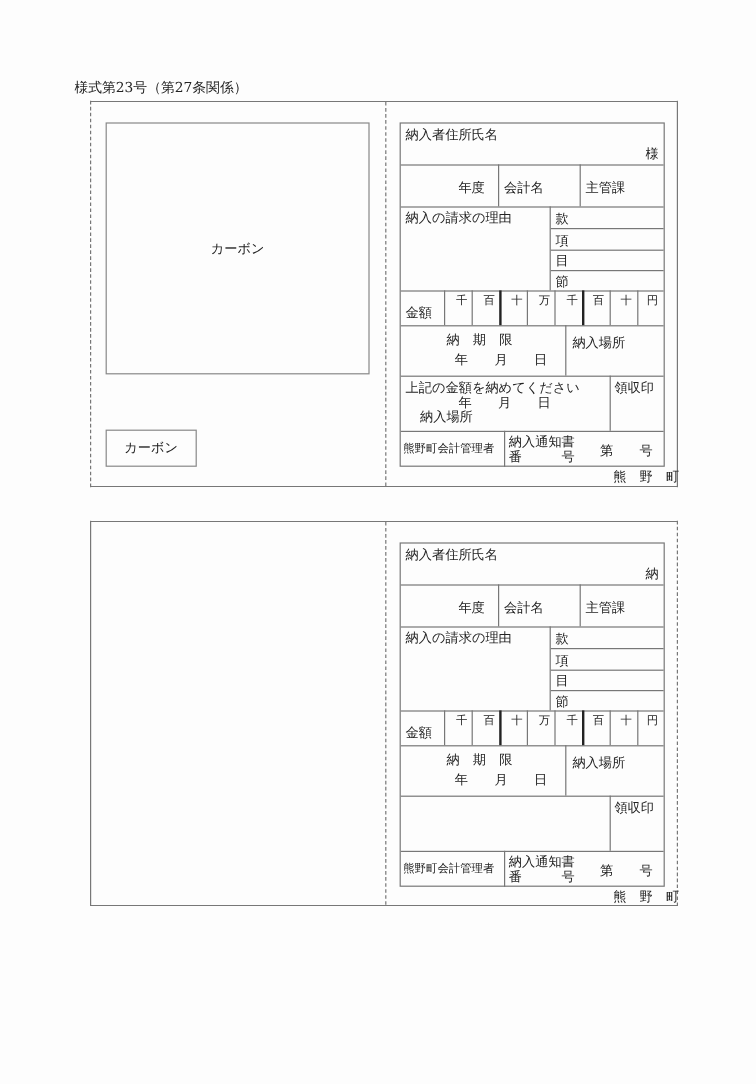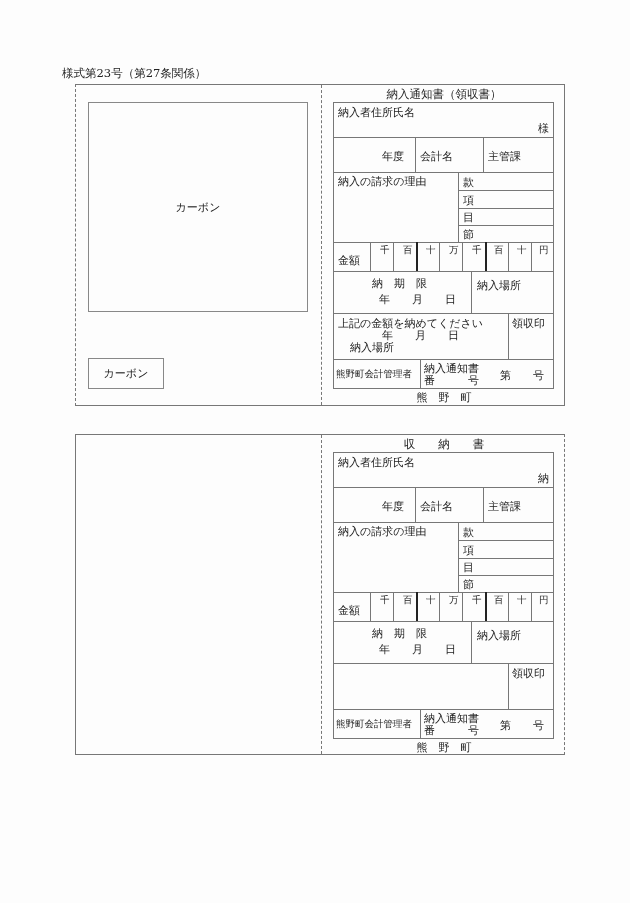--- a/index.html
+++ b/index.html
@@ -10,42 +10,41 @@
   }
   .abs { position: absolute; }
   .form-title-label { left: 62px; top: 66px; font-size: 11.5px; letter-spacing: 0px; }
   .form { position: absolute; left: 75px; width: 490px; box-sizing: border-box; }
   .form1 { top: 84px; height: 322px; border-top: 1px solid #777; border-bottom: 1px solid #777; border-left: 1px dashed #777; border-right: 1px solid #777; }
   .form2 { top: 434px; height: 321px; border-top: 1px solid #777; border-bottom: 1px solid #777; border-left: 1px solid #777; border-right: 1px dashed #777; }
   .fold { position: absolute; left: 245px; top: 0; bottom: 0; border-left: 1px dashed #777; }
   .carbon-big { position: absolute; left: 12px; top: 17px; width: 220px; height: 210px; border: 1px solid #888; box-sizing: border-box; display: flex; align-items: center; justify-content: center; font-size: 11px; }
   .carbon-small { position: absolute; left: 12px; top: 273px; width: 76px; height: 31px; border: 1px solid #888; box-sizing: border-box; display: flex; align-items: center; justify-content: center; font-size: 11px; }
   .slip-title { position: absolute; left: 246px; width: 244px; top: 2px; text-align: center; font-size: 11.5px; }
-  .slip-footer { position: absolute; left: 246px; width: 244px; top: 305px; text-align: center; font-size: 11px; word-spacing: 0; }
+  .slip-footer { position: absolute; left: 246px; width: 244px; top: 305px; text-align: right; font-size: 11px; word-spacing: 0; }
   .grid { position: absolute; left: 257px; top: 17px; width: 221px; height: 287px; border: 1px solid #777; box-sizing: border-box; }
   .hl { position: absolute; height: 0; border-top: 1px solid #777; }
   .vl { position: absolute; width: 0; border-left: 1px solid #777; }
   .vl.thick { border-left: 2px solid #222; }
   .txt { position: absolute; white-space: nowrap; font-size: 11px; }
   .small { font-size: 9.5px; }
 </style>
 </head>
 <body>
 
 <div class="abs form-title-label">様式第23号（第27条関係）</div>
 
 <div class="form form1">
   <div class="carbon-big">
       <span>カーボン</span>
     </div>
   <div class="carbon-small">
       <span>カーボン</span>
     </div>
   <div class="fold"></div>
-  <div class="slip-title">納入通知書（領収書）</div>
 
   <div class="grid">
 
     <div class="hl" style="left:0;width:219px;top:34px"></div>
     <div class="hl" style="left:0;width:219px;top:69px"></div>
     <div class="hl" style="left:125px;width:94px;top:87px"></div>
     <div class="hl" style="left:125px;width:94px;top:105px"></div>
     <div class="hl" style="left:125px;width:94px;top:122px"></div>
     <div class="hl" style="left:0;width:219px;top:139px"></div>
     <div class="hl" style="left:0;width:219px;top:168px"></div>
@@ -96,21 +95,20 @@
     <div class="txt small" style="left:2px;top:265px">熊野町会計管理者</div>
     <div class="txt" style="left:90px;top:258px">納入通知書</div>
     <div class="txt" style="left:90px;top:270px">番　　　号</div>
     <div class="txt" style="left:166px;top:265px">第　　号</div>
   </div>
   <div class="slip-footer">熊　野　町</div>
 </div>
 
 <div class="form form2">
   <div class="fold"></div>
-  <div class="slip-title">収　　納　　書</div>
 
   <div class="grid">
     <div class="hl" style="left:0;width:219px;top:34px"></div>
     <div class="hl" style="left:0;width:219px;top:69px"></div>
     <div class="hl" style="left:125px;width:94px;top:87px"></div>
     <div class="hl" style="left:125px;width:94px;top:105px"></div>
     <div class="hl" style="left:125px;width:94px;top:122px"></div>
     <div class="hl" style="left:0;width:219px;top:139px"></div>
     <div class="hl" style="left:0;width:219px;top:168px"></div>
     <div class="hl" style="left:0;width:219px;top:210px"></div>

